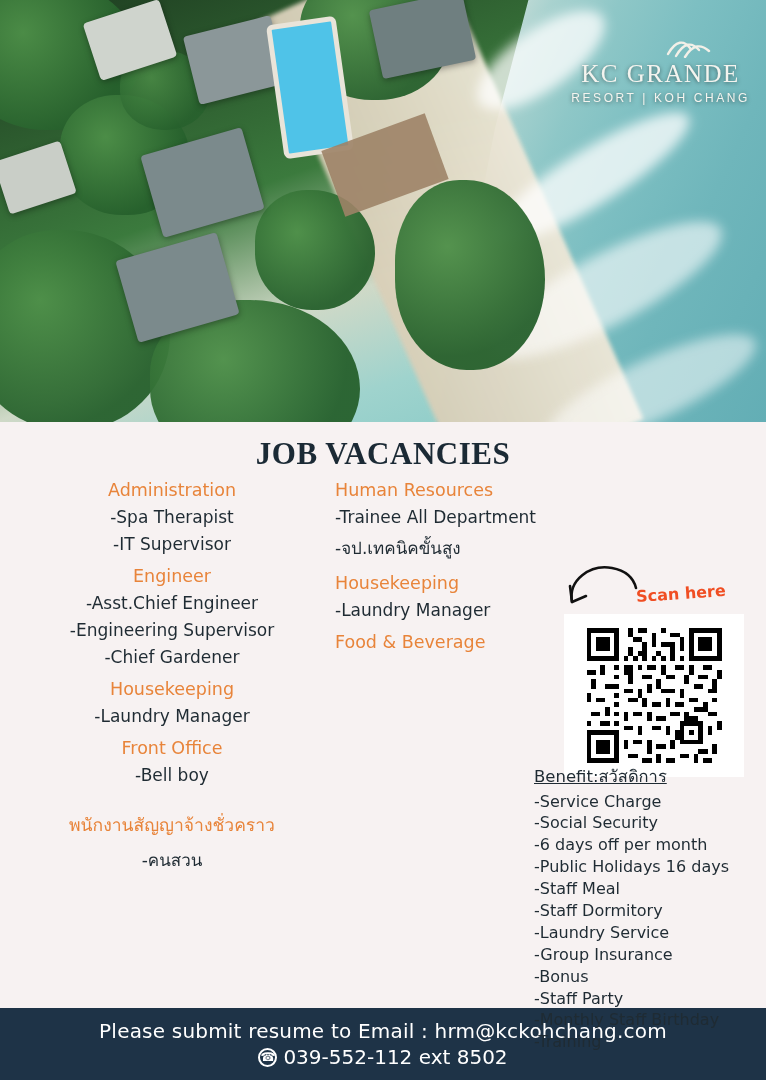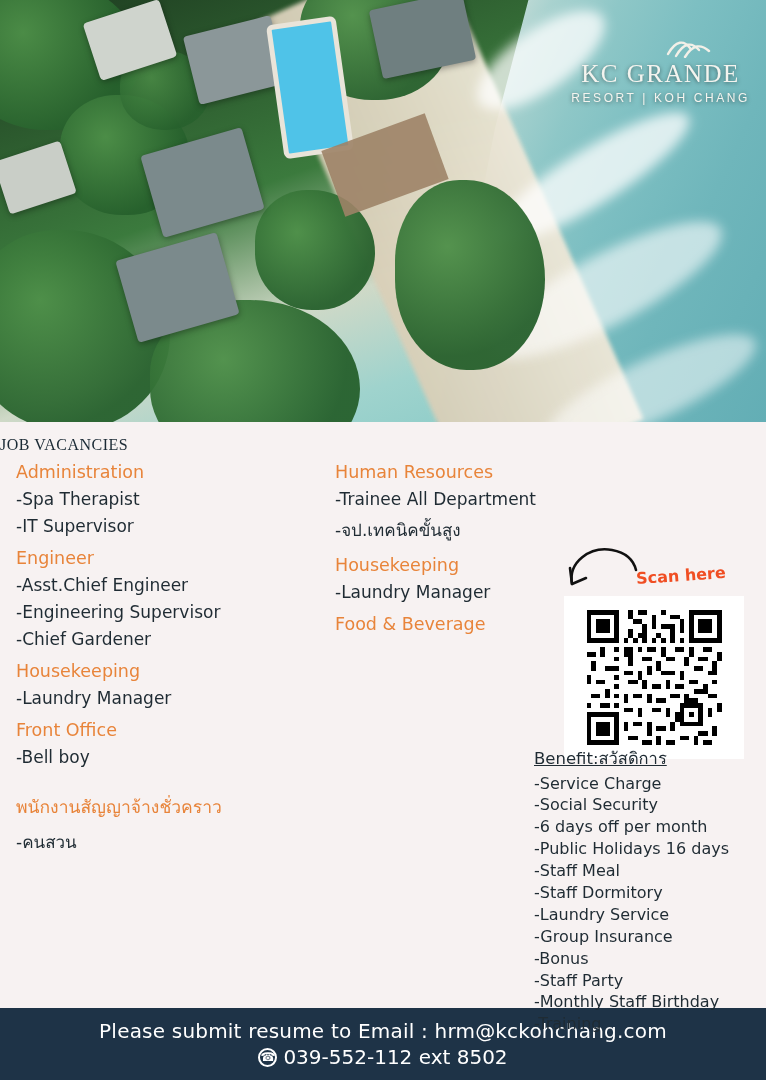--- a/index.html
+++ b/index.html
@@ -127,38 +127,38 @@
   }
 
   
   .body {
     position: relative;
     flex: 1;
     background: #f7f2f2;
     padding: 14px 0 0 0;
   }
   .title {
-    text-align: left;
+    text-align: center;
     font-family: "Liberation Serif", serif;
-    font-weight: normal;
-    font-size: 16px;
+    font-weight: bold;
+    font-size: 31px;
     letter-spacing: .5px;
     color: #1b2a35;
     margin-bottom: 8px;
   }
   .cols {
     position: relative;
     display: block;
     padding: 0 0 0 0;
   }
   .col {
     position: absolute;
     top: 0;
   }
-  .col-left  { left: 16px;  width: 280px; }
+  .col-left  { left: 32px;  width: 280px; text-align: center; }
   .col-mid   { left: 335px; width: 240px; }
 
   .dept {
     color: #e8843a;
     font-size: 17.5px;
     margin: 12px 0 4px 0;
     font-family: "DejaVu Sans", sans-serif;
   }
   .dept.first { margin-top: 0; }
   .job {

